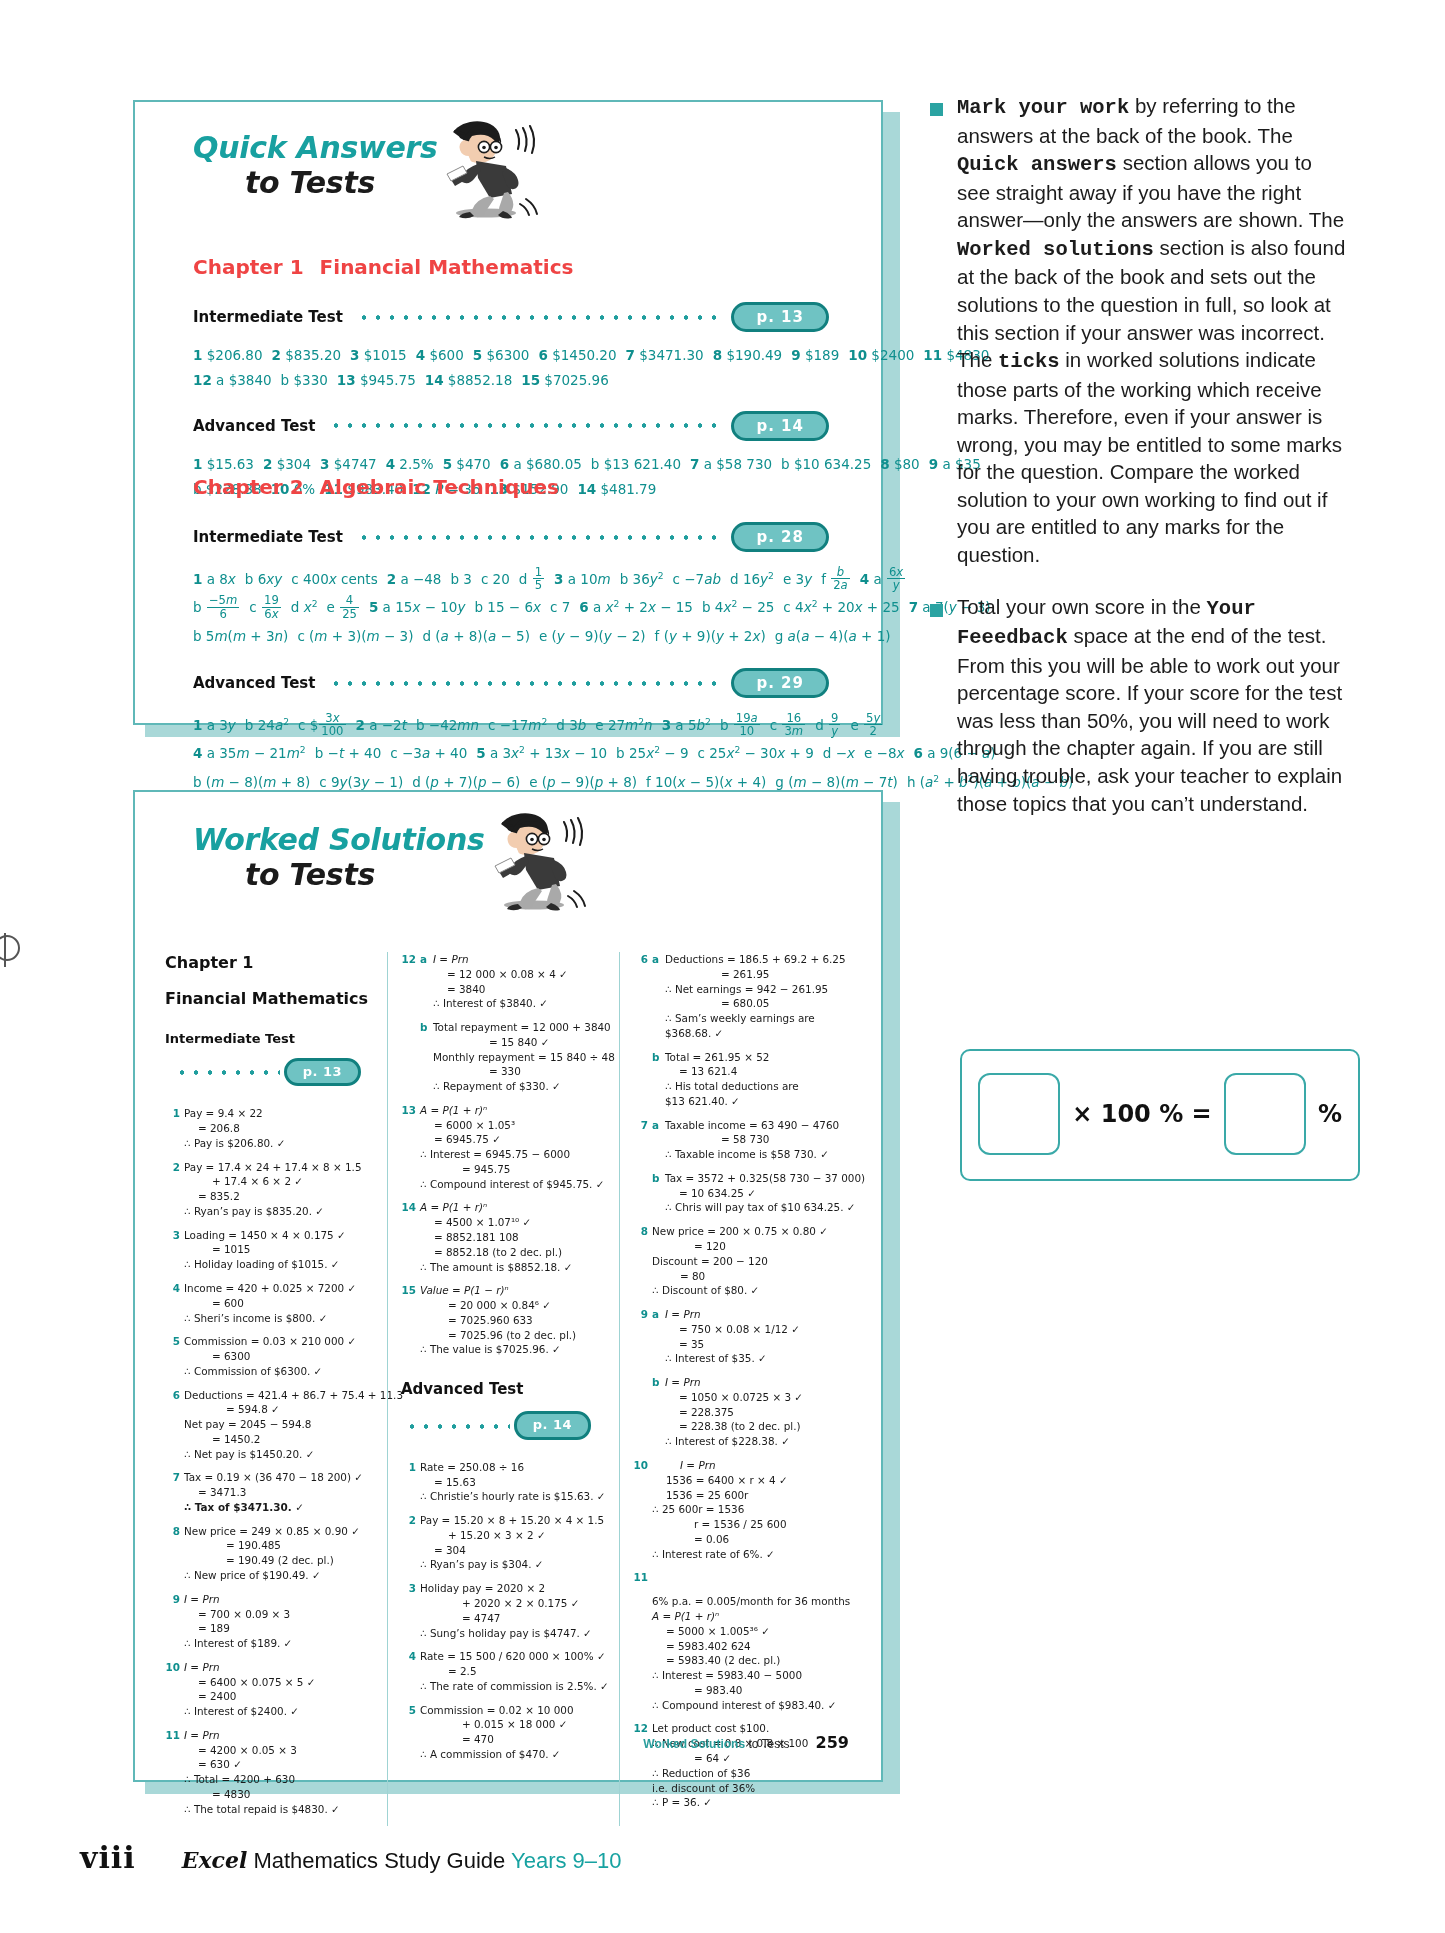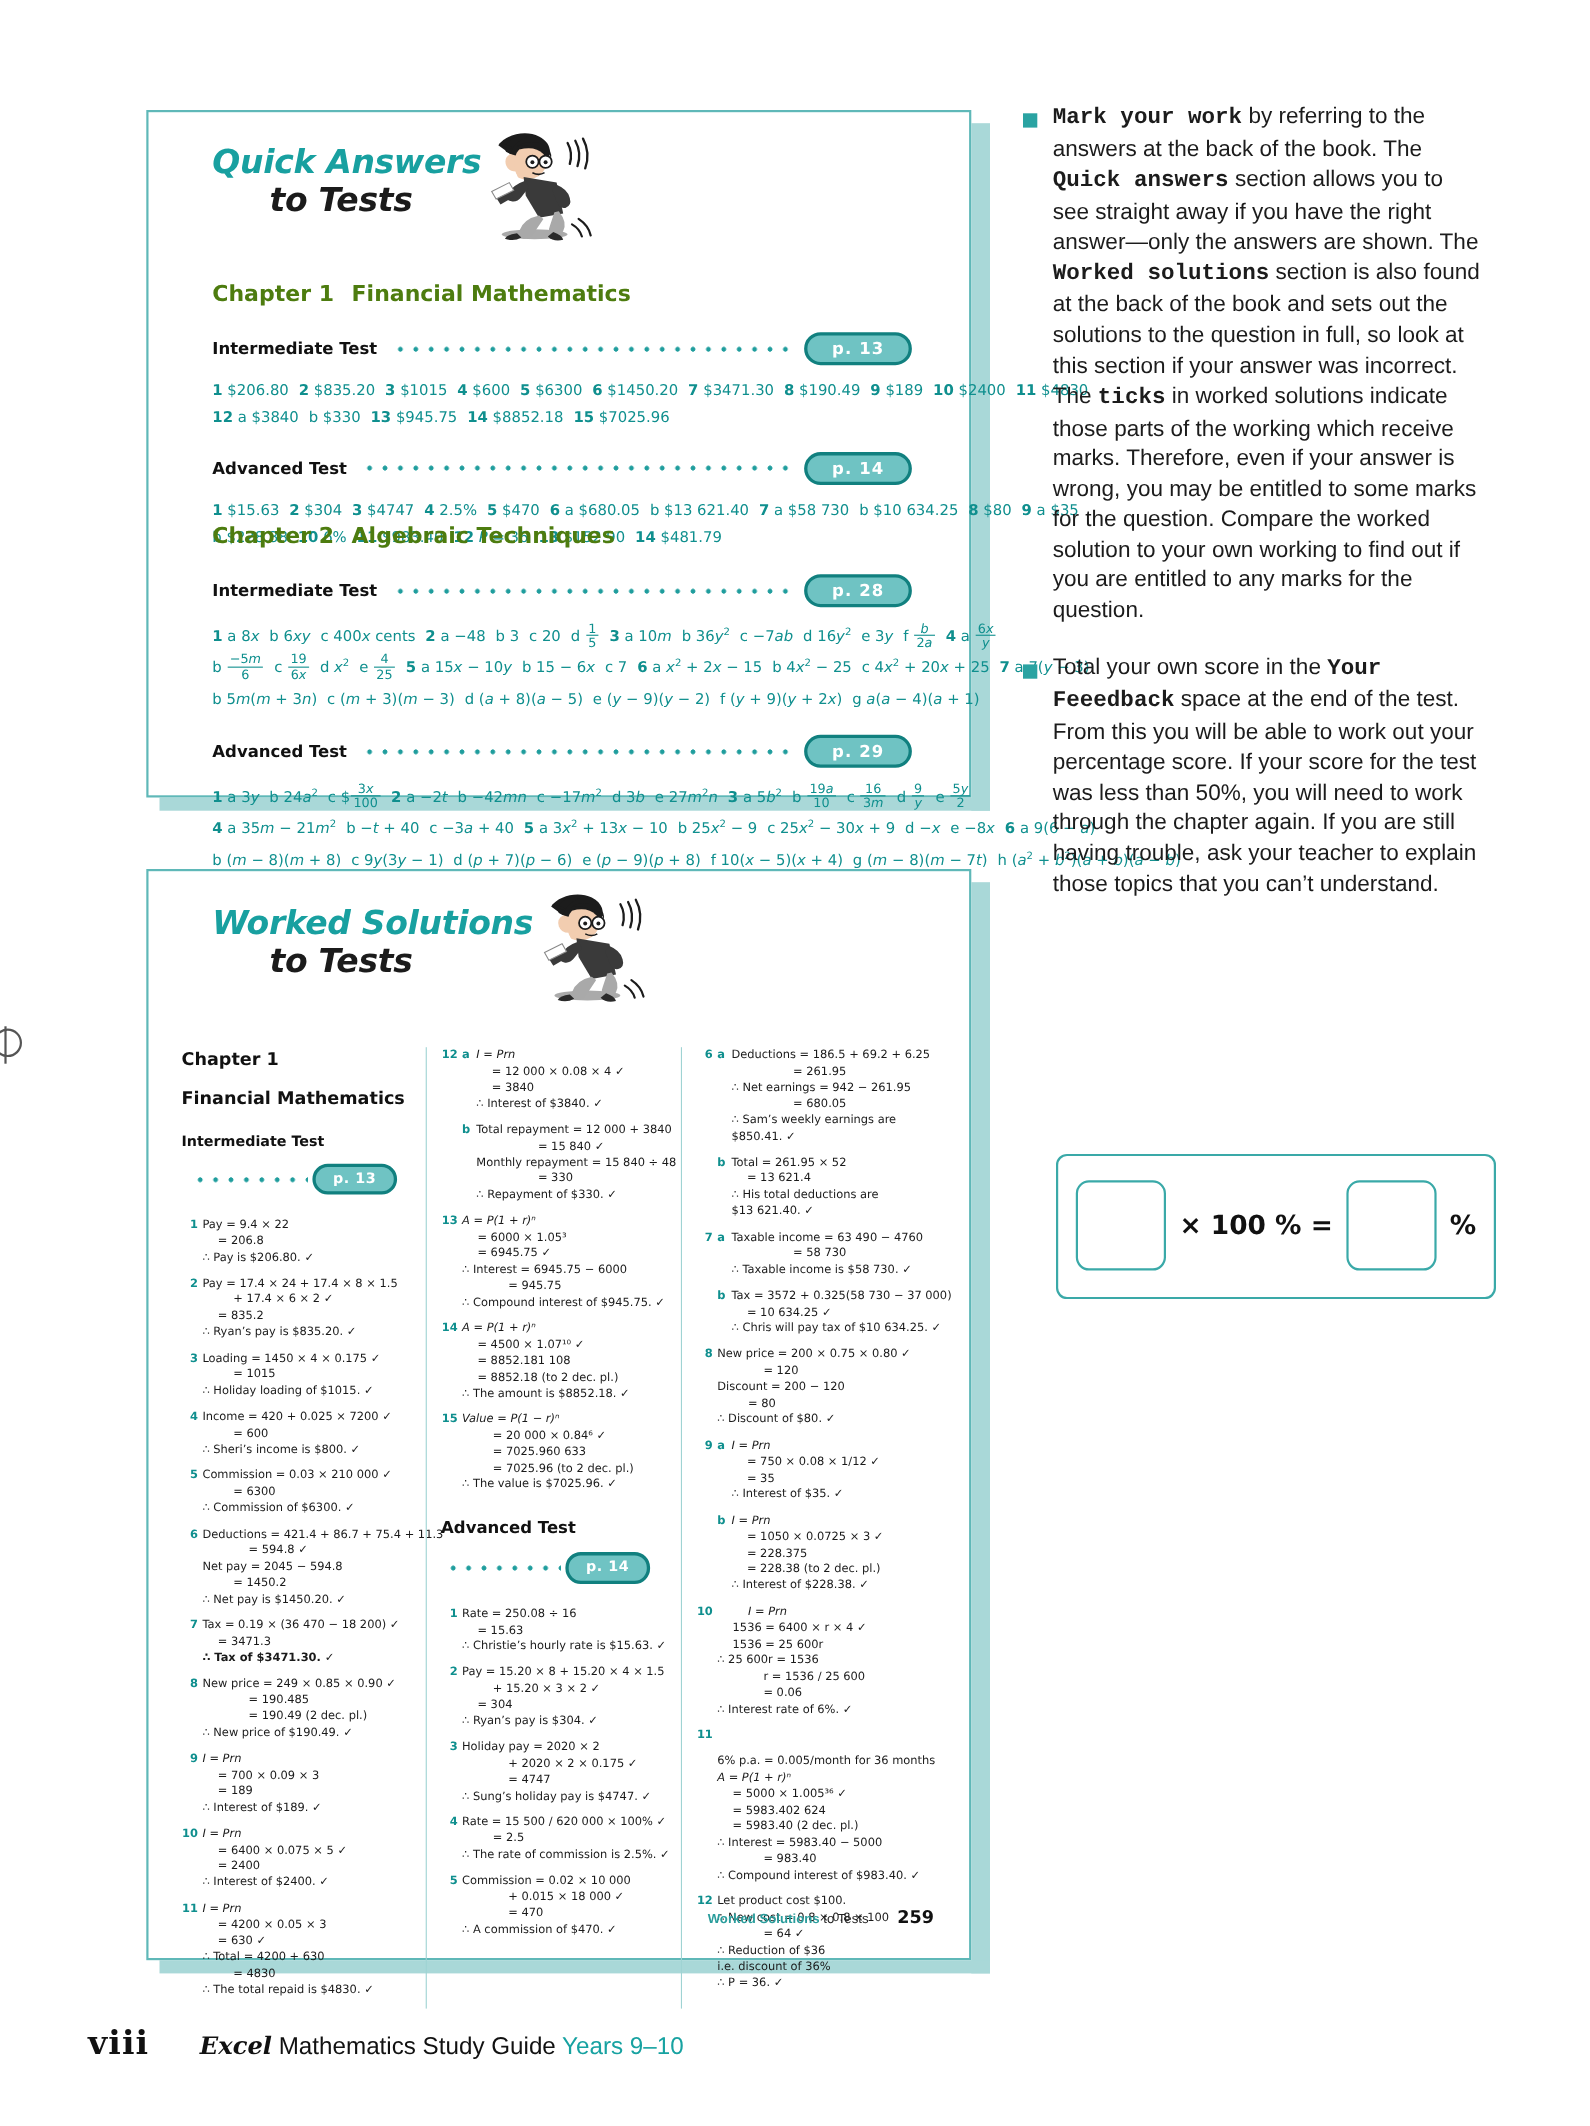--- a/index.html
+++ b/index.html
@@ -37,21 +37,21 @@
     color:#18a0a0; font-size:30px;
     letter-spacing:-0.3px;
   }
   .qa-title .line2 { display:block; padding-left:52px; color:#1b1b1b; }
 
   .runner { position:absolute; }
 
   
   .chapter-head {
     font-family:"DejaVu Sans", sans-serif;
-    font-weight:bold; font-size:20px; color:#4d7c0f;
+    font-weight:bold; font-size:20px; color:#ef4444;
   }
   .chapter-head .num { margin-right:16px; font-weight:bold; }
 
   
   .test-row { display:flex; align-items:center; gap:10px; }
   .test-label {
     font-family:"DejaVu Sans", sans-serif;
     font-weight:bold; font-size:15px; color:#111; white-space:nowrap;
   }
   .leader {
@@ -598,21 +598,21 @@
             <div class="ws-item">
               <div style="display: flex; gap: 4px;">
                 <span class="ws-num" style="min-width: 15px; text-align: right;">6</span>
                 <span class="ws-sub" style="min-width: 9px;">a</span>
                 <div class="ws-body">
                   <div class="ind0" style="white-space: nowrap;">Deductions = 186.5 + 69.2 + 6.25</div>
                   <div class="ind4" style="white-space: nowrap;">= 261.95</div>
                   <div class="ind0" style="white-space: nowrap;">∴ Net earnings = 942 − 261.95</div>
                   <div class="ind4" style="white-space: nowrap;">= 680.05</div>
                   <div class="ind0" style="white-space: nowrap;">∴ Sam’s weekly earnings are</div>
-                  <div class="ind0" style="white-space: nowrap;">$850.41.  ✓</div>
+                  <div class="ind0" style="white-space: nowrap;">$368.68.  ✓</div>
                 </div>
               </div>
             </div>
             <div class="ws-item">
               <div style="display: flex; gap: 4px;">
                 <span class="ws-num" style="min-width: 15px; text-align: right;"></span>
                 <span class="ws-sub" style="min-width: 9px;">b</span>
                 <div class="ws-body">
                   <div class="ind0" style="white-space: nowrap;">Total = 261.95 × 52</div>
                   <div class="ind1" style="white-space: nowrap;">= 13 621.4</div>

